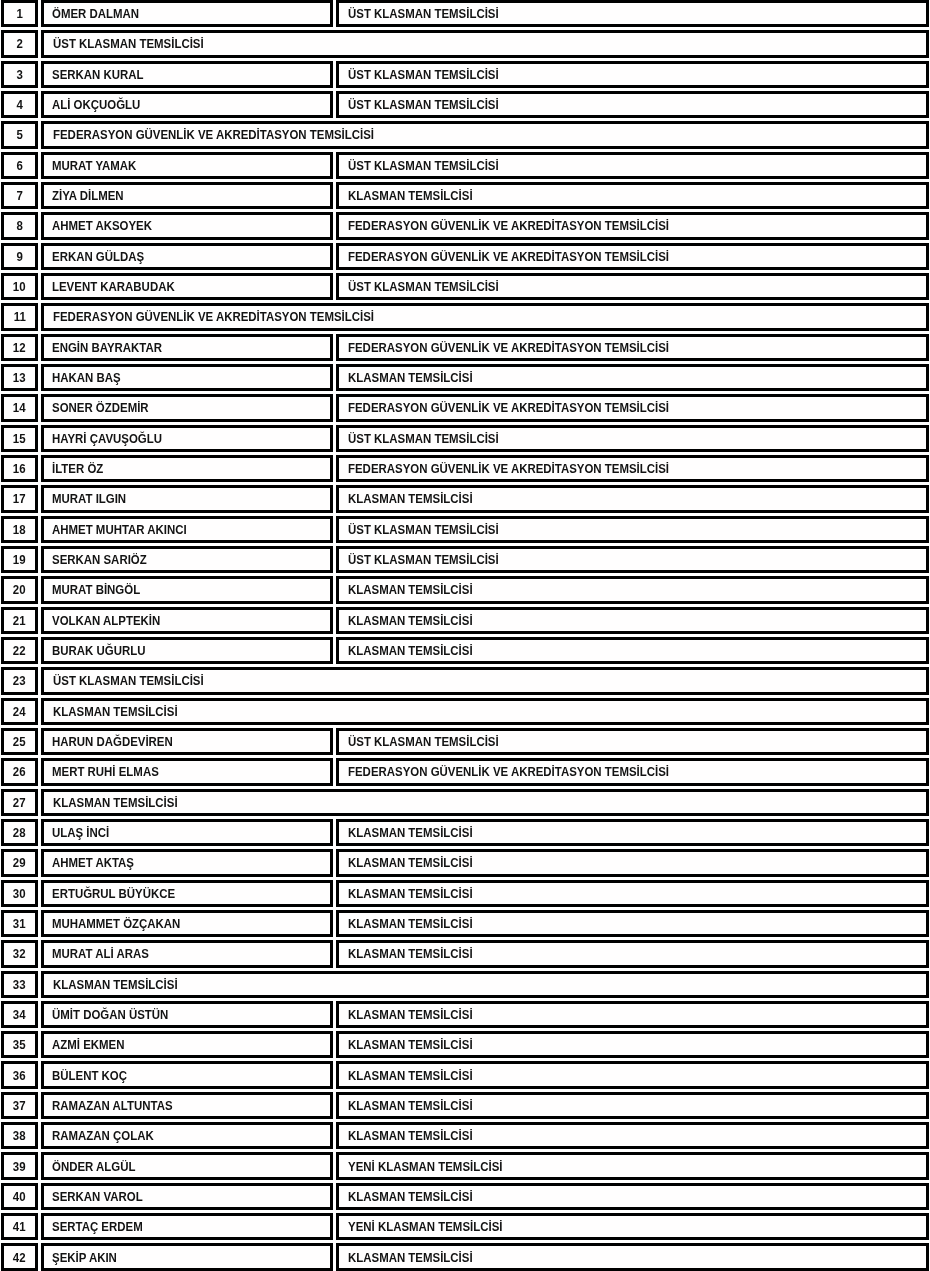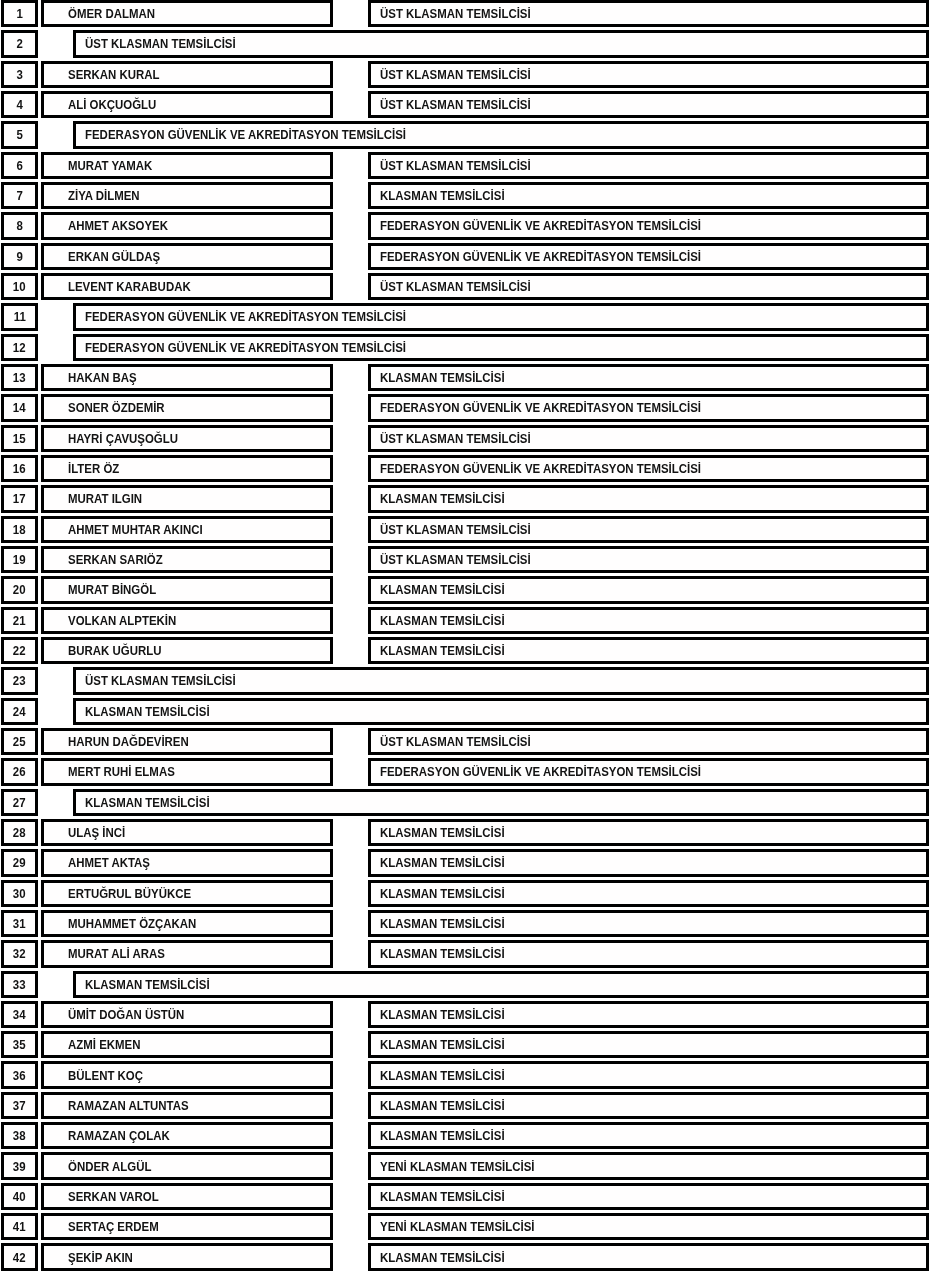--- a/index.html
+++ b/index.html
@@ -35,26 +35,25 @@
     display: flex;
     align-items: center;
     overflow: hidden;
   }
   .c-num {
     width: 37px;
     justify-content: center;
   }
   .c-name {
     width: 292px;
-    padding-left: 24px;
+    padding-left: 8px;
   }
   .c-title {
     flex: 1;
     padding-left: 9px;
-    margin-left: 32px;
   }
   .cell span {
     font-family: "Liberation Sans", sans-serif;
     font-weight: 700;
     font-size: 13px;
     color: #131313;
     white-space: nowrap;
     display: inline-block;
     transform: scaleX(0.88);
     transform-origin: 0 50%;
@@ -189,20 +188,23 @@
     </div>
     <div class="cell c-title">
       <span>FEDERASYON GÜVENLİK VE AKREDİTASYON TEMSİLCİSİ</span>
     </div>
   </div>
 
   <div class="row">
     <div class="cell c-num">
       <span>12</span>
     </div>
+    <div class="cell c-name">
+      <span>ENGİN BAYRAKTAR</span>
+    </div>
     <div class="cell c-title">
       <span>FEDERASYON GÜVENLİK VE AKREDİTASYON TEMSİLCİSİ</span>
     </div>
   </div>
 
   <div class="row">
     <div class="cell c-num">
       <span>13</span>
     </div>
     <div class="cell c-name">

